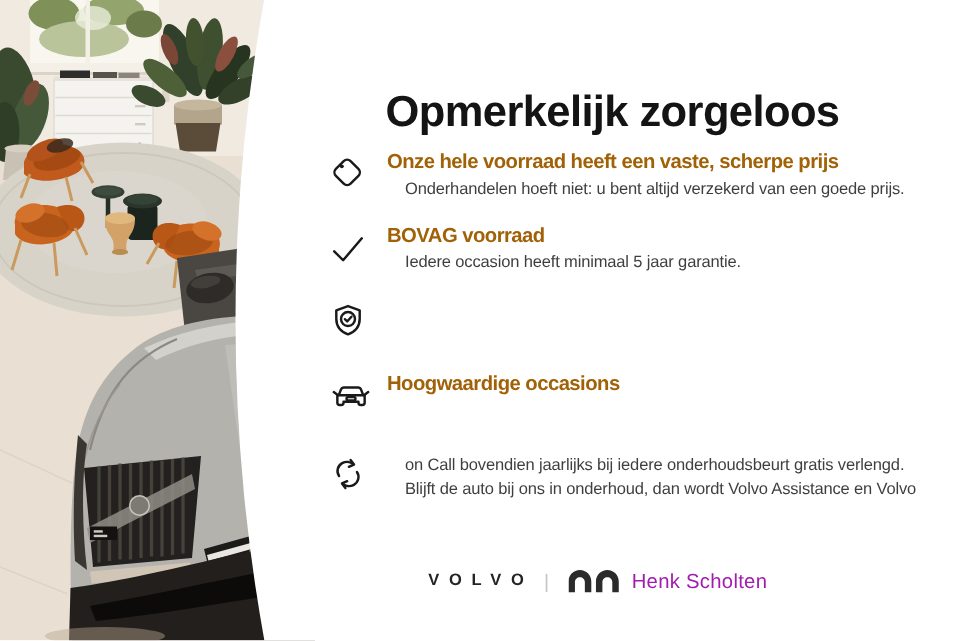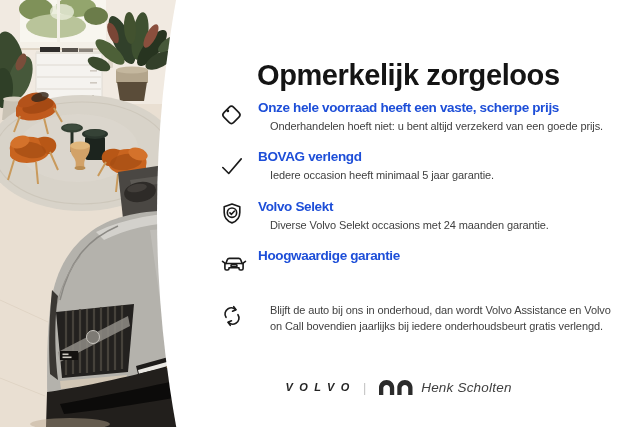--- a/index.html
+++ b/index.html
@@ -6,35 +6,35 @@
   .stage{position:relative;width:640px;height:427px;overflow:hidden;background:#fff;
          font-family:"Liberation Sans",sans-serif;padding-left:28px;}
   .photo{position:absolute;left:0;top:0;}
   .panel{position:absolute;left:157px;top:-987px;width:2400px;height:2400px;
          border-radius:50%;background:#ffffff;}
   .title{position:absolute;left:257px;top:41px;font-size:29px;line-height:31px;
          font-weight:bold;color:#141414;letter-spacing:-0.4px;white-space:nowrap;}
   .usp{position:absolute;left:219px;display:flex;gap:13px;width:430px;}
   .usp .ic{flex:0 0 26px;width:26px;}
   .usp .ic svg{display:block;}
-  .usp h2{margin:0;font-size:13.5px;line-height:15px;font-weight:bold;color:#1d4ed8;
+  .usp h2{margin:0;font-size:13.5px;line-height:15px;font-weight:bold;color:#a16207;
           letter-spacing:-0.35px;white-space:nowrap;}
   .usp p{margin:4px 12px 0;font-size:11px;line-height:15.5px;color:#3f3f3f;
          letter-spacing:-0.1px;white-space:nowrap;}
   .usp p span{display:block;}
   .r1{top:100px}.r2{top:149px}.r3{top:199px}.r4{top:248px}.r5{top:299px}
   .mt2{margin-top:2px}.mt3{margin-top:3px}.mt4{margin-top:4px}.mt7{margin-top:7px}
   .icon-stroke{fill:none;stroke:#1a1a1a;stroke-width:1.5;stroke-linecap:round;stroke-linejoin:round;}
   .footer{position:absolute;left:157px;top:377px;width:483px;height:20px;
-          display:flex;align-items:center;justify-content:center;gap:13px;font-style:italic;}
+          display:flex;align-items:center;justify-content:center;gap:13px;}
   .volvo-word{font-size:11px;font-weight:bold;color:#242424;letter-spacing:6.5px;
               margin-right:-6px;white-space:nowrap;}
   .divider{color:#c4c4c4;font-size:13px;font-weight:300;}
   .dealer{display:flex;align-items:center;gap:8px;}
-  .dealer-name{font-size:13.5px;color:#404040;letter-spacing:0.2px;white-space:nowrap;}
+  .dealer-name{font-size:13.5px;color:#a21caf;letter-spacing:0.2px;white-space:nowrap;}
 </style>
 </head>
 <body>
 
 <div class="stage">
 
   <svg class="photo" width="210" height="427" viewBox="0 0 210 427">
 
     <rect x="0" y="0" width="210" height="112" fill="#f1eae1"></rect>
     <rect x="0" y="104" width="210" height="323" fill="#e9dfd2"></rect>
@@ -170,66 +170,62 @@
     </div>
   </div>
 
   <div class="usp r2">
     <span class="ic mt7">
       <svg width="26" height="22" viewBox="0 0 24 20" class="icon-stroke">
         <path d="M3.5 10.5 L9 16 L20.5 2.5"></path>
       </svg>
     </span>
     <div class="txt">
-      <h2>BOVAG verlengd</h2>
+      <h2>BOVAG voorraad</h2>
       <p>Iedere occasion heeft minimaal 5 jaar garantie.</p>
     </div>
   </div>
 
   <div class="usp r3">
     <span class="ic mt2">
       <svg width="26" height="26" viewBox="0 0 24 24" class="icon-stroke">
         <path d="M12 2.8 L19.2 5.4 V10.6 C19.2 15.4 16.1 18.7 12 20.2 C7.9 18.7 4.8 15.4 4.8 10.6 V5.4 Z"></path>
         <circle cx="12" cy="10.8" r="4.3"></circle>
         <path d="M10.1 10.9 L11.5 12.3 L14.1 9.4"></path>
       </svg>
     </span>
-    <div class="txt">
-      <h2>Volvo Selekt</h2>
-      <p>Diverse Volvo Selekt occasions met 24 maanden garantie.</p>
-    </div>
   </div>
 
   <div class="usp r4">
     <span class="ic mt3">
       <svg width="30" height="26" viewBox="0 0 26 24" class="icon-stroke">
         <path d="M5.5 11.5 L6.8 8.1 C7.1 7.3 7.9 6.8 8.7 6.8 H17.3 C18.1 6.8 18.9 7.3 19.2 8.1 L20.5 11.5"></path>
         <path d="M4.6 11.5 H21.4 V16.1 C21.4 16.9 20.8 17.5 20 17.5 H19 C18.2 17.5 17.6 16.9 17.6 16.1 V15.5 H8.4 V16.1 C8.4 16.9 7.8 17.5 7 17.5 H6 C5.2 17.5 4.6 16.9 4.6 16.1 Z"></path>
         <rect x="10.3" y="12.7" width="5.4" height="2" rx="0.6"></rect>
         <path d="M4.6 11.2 L2.4 9.6 M21.4 11.2 L23.6 9.6"></path>
       </svg>
     </span>
     <div class="txt">
-      <h2>Hoogwaardige garantie</h2>
+      <h2>Hoogwaardige occasions</h2>
     </div>
   </div>
 
   <div class="usp r5">
     <span class="ic mt4">
       <svg width="26" height="26" viewBox="0 0 24 24" class="icon-stroke">
         <path d="M6.5 13.2 C4.7 10.6 5.5 7 8.4 5.3 C10.7 4 13.5 4.4 15.3 6.1"></path>
         <path d="M13.6 3.4 L15.7 6.2 L12.5 7.6"></path>
         <path d="M17.5 10.8 C19.3 13.4 18.5 17 15.6 18.7 C13.3 20 10.5 19.6 8.7 17.9"></path>
         <path d="M10.4 20.6 L8.3 17.8 L11.5 16.4"></path>
       </svg>
     </span>
     <div class="txt">
       <p>
+        <span>on Call bovendien jaarlijks bij iedere onderhoudsbeurt gratis verlengd.</span>
         <span>Blijft de auto bij ons in onderhoud, dan wordt Volvo Assistance en Volvo</span>
-        <span>on Call bovendien jaarlijks bij iedere onderhoudsbeurt gratis verlengd.</span>
       </p>
     </div>
   </div>
 
   <div class="footer">
     <span class="volvo-word">VOLVO</span>
     <span class="divider">|</span>
     <span class="dealer">
       <svg width="34" height="15" viewBox="0 0 34 15">
         <path fill="#2b2b2b" d="M0 15 V7.6 C0 3.4 3.4 0 7.6 0 C11.8 0 15.2 3.4 15.2 7.6 V15 H10.9 V8.1 C10.9 6.3 9.4 4.9 7.6 4.9 C5.8 4.9 4.3 6.3 4.3 8.1 V15 Z"></path>

